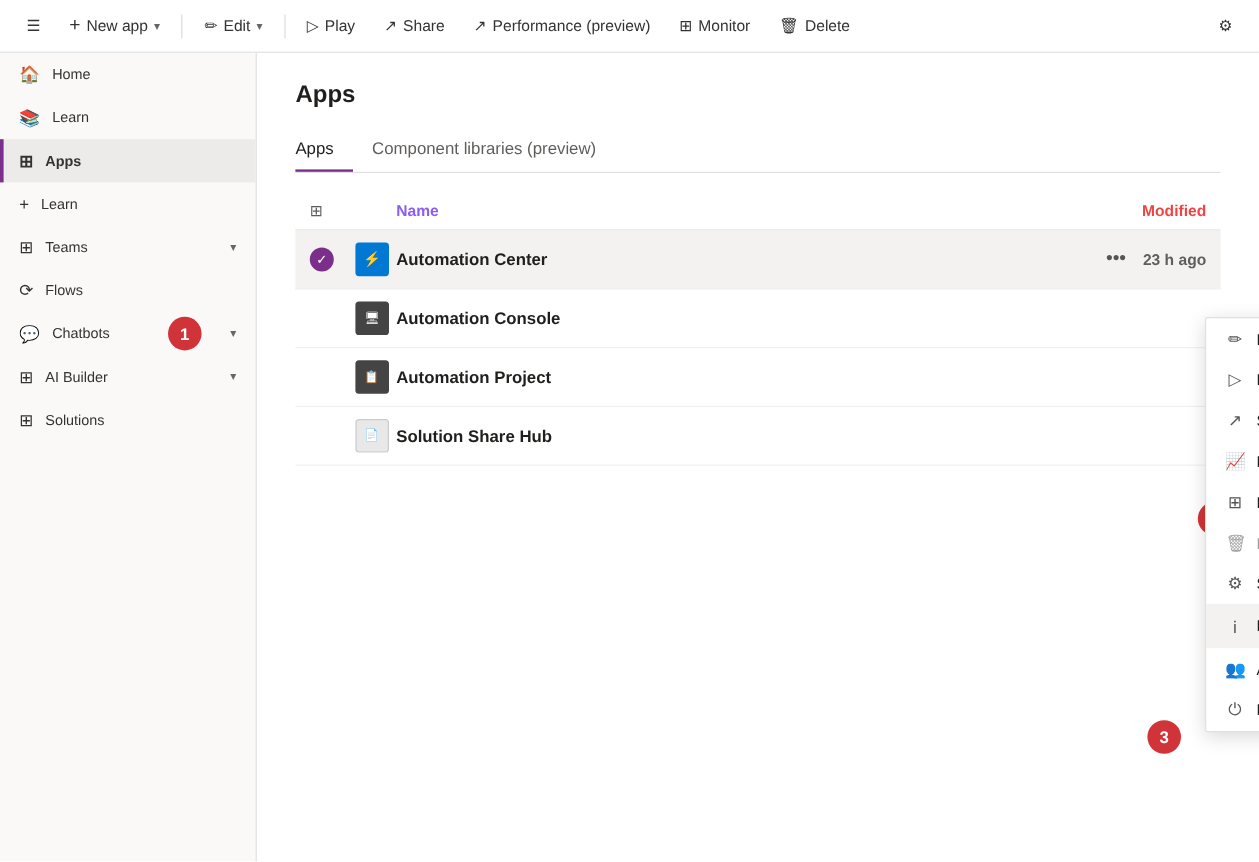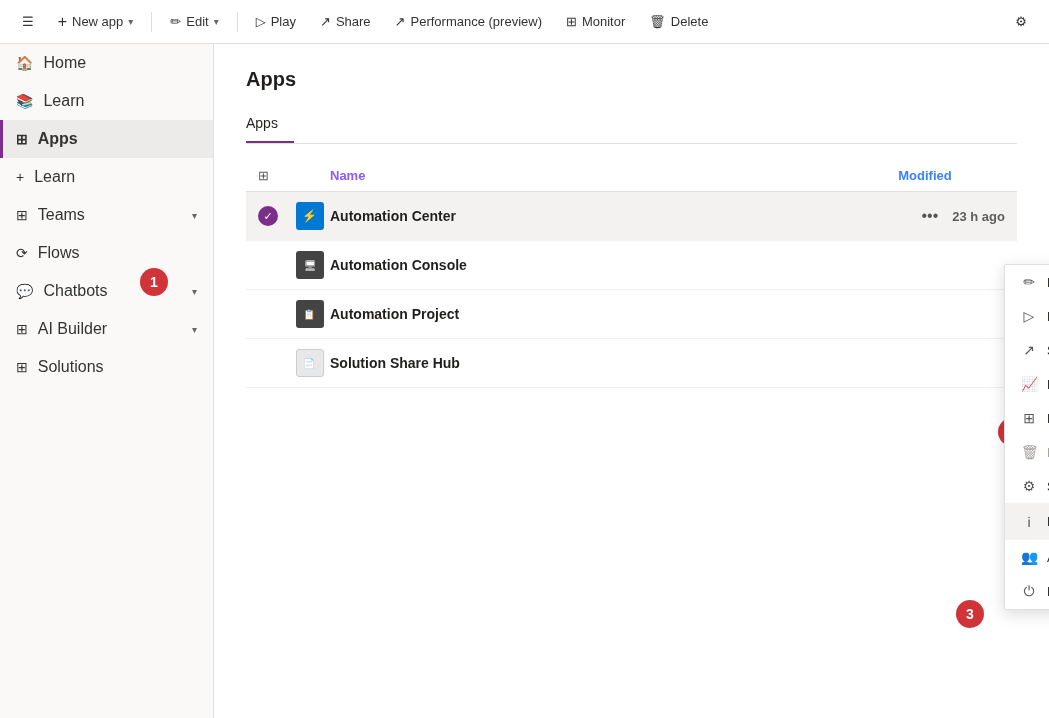--- a/index.html
+++ b/index.html
@@ -64,21 +64,21 @@
     }
     .sidebar-item.active::before {
       content: '';
       position: absolute;
       left: 0;
       top: 0;
       bottom: 0;
       width: 3px;
       background: #7B2F8B;
     }
-    .sidebar-item .label { font-size: 16px; }
+    .sidebar-item .label { font-size: 12px; }
     .sidebar-item .chevron { margin-left: auto; font-size: 10px; color: #666; }
 
     
     .content {
       flex: 1;
       overflow: auto;
       padding: 24px 32px;
       position: relative;
     }
     .page-title {
@@ -111,21 +111,21 @@
       display: flex;
       align-items: center;
       padding: 8px 12px;
       border-bottom: 1px solid #e0e0e0;
       color: #605e5c;
       font-size: 13px;
     }
     .col-check { width: 32px; flex-shrink: 0; }
     .col-icon { width: 40px; flex-shrink: 0; }
     .col-name { flex: 1; font-weight: 600; color: #8b5cf6; }
-    .col-modified { width: 160px; text-align: center; font-weight: 600; color: #3b82f6; flex-shrink: 0; }
+    .col-modified { width: 160px; text-align: right; font-weight: 600; color: #ef4444; flex-shrink: 0; }
 
     .table-row {
       display: flex;
       align-items: center;
       padding: 10px 12px;
       border-bottom: 1px solid #f0f0f0;
       cursor: pointer;
     }
     .table-row.selected { background: #f3f2f1; }
     .row-check { width: 32px; flex-shrink: 0; }
@@ -309,20 +309,23 @@
     </div>
   </div>
 
   <div class="content" style="position:relative;">
     <h1 class="page-title">Apps</h1>
 
     <div class="tabs">
       <div class="tab active">
         <span>Apps</span>
       </div>
+      <div class="tab">
+        <span>Component libraries (preview)</span>
+      </div>
     </div>
 
     <div class="table-header">
       <div class="col-check">
         <span>⊞</span>
       </div>
       <div class="col-icon"></div>
       <div class="col-name">Name</div>
       <div class="col-modified">Modified</div>
     </div>

